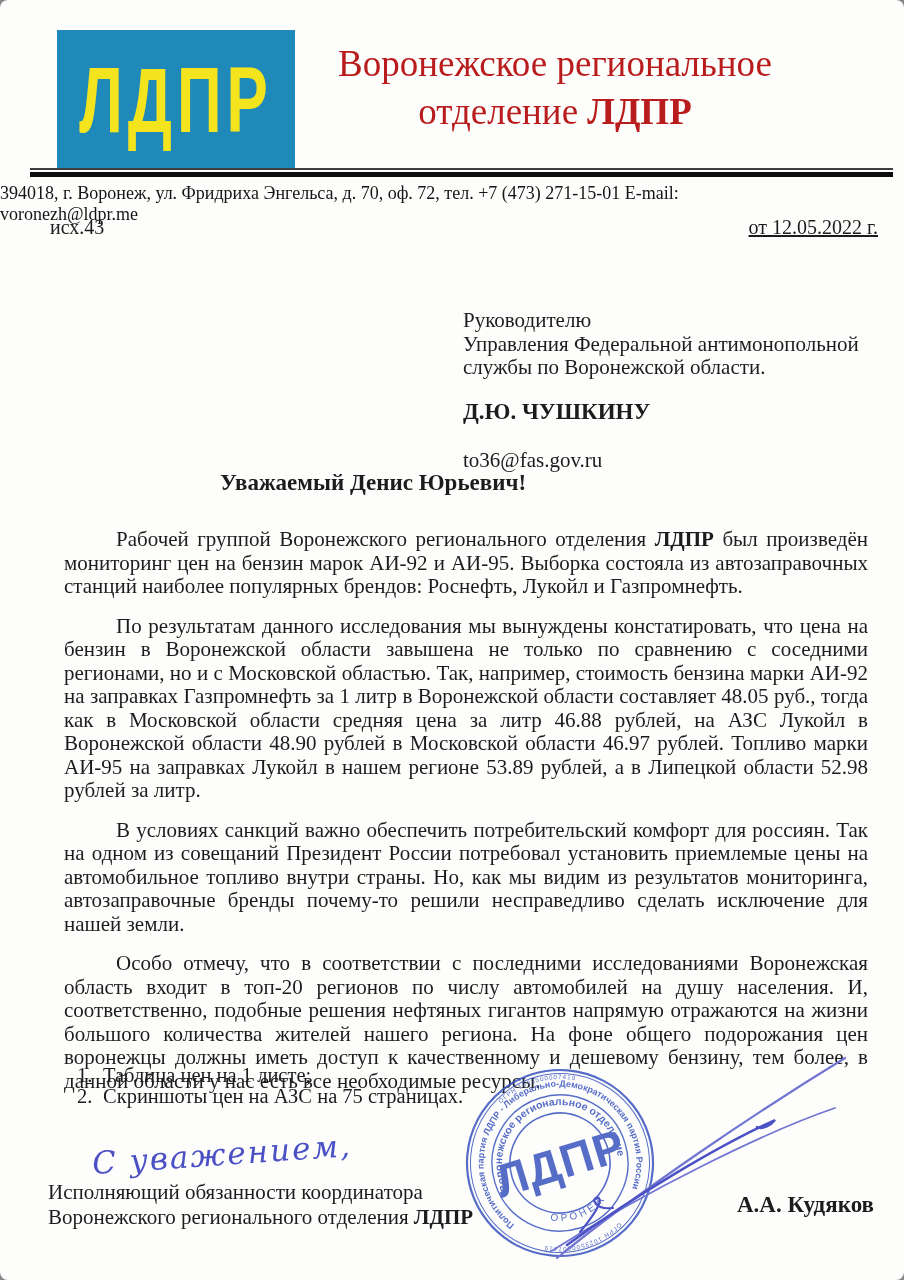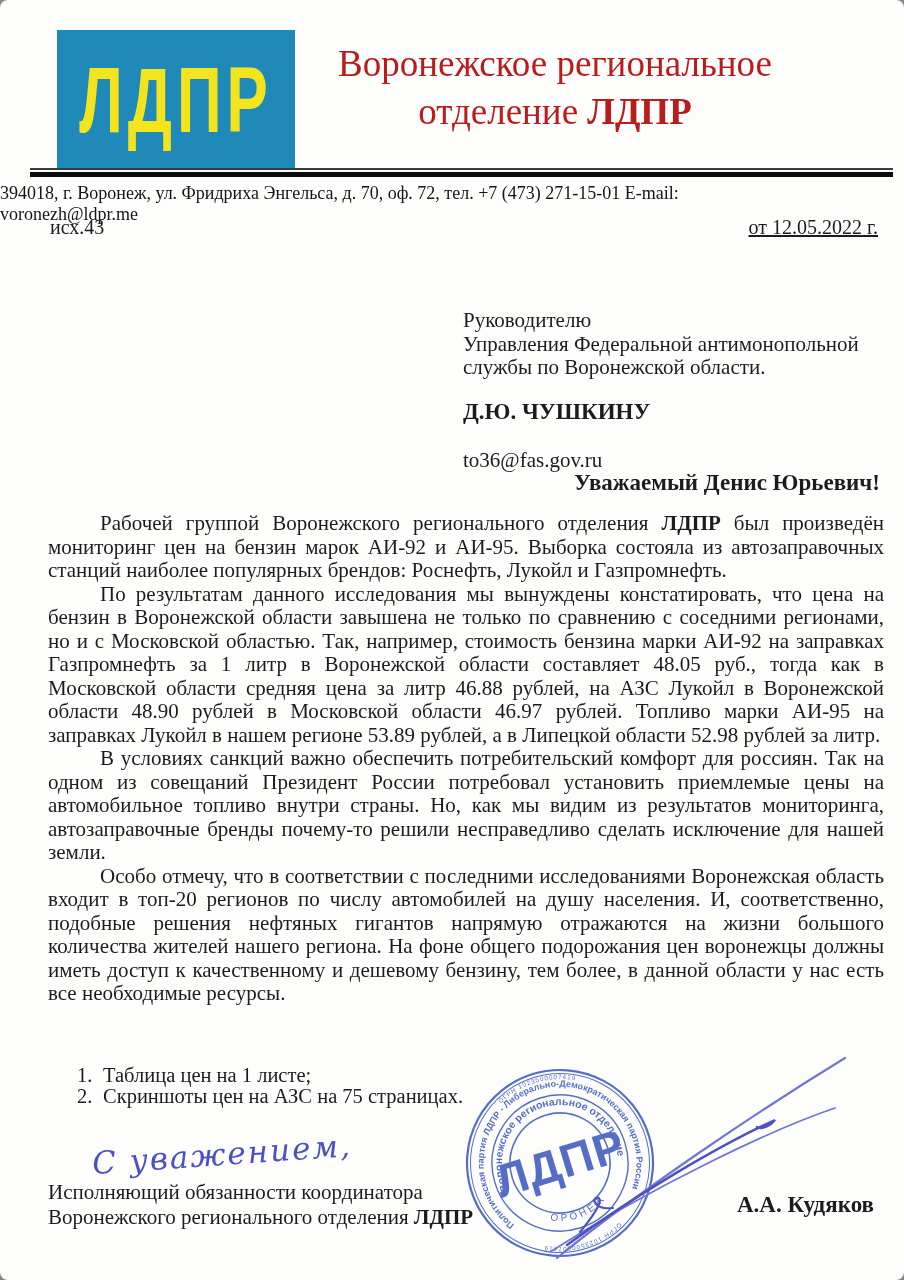--- a/index.html
+++ b/index.html
@@ -42,28 +42,28 @@
   }
   
   .outgoing{position:absolute;left:50px;top:216px;font-size:20px;}
   .letter-date{position:absolute;right:26px;top:216px;font-size:20px;text-decoration:underline;}
   
   .recipient{position:absolute;left:463px;top:261px;width:420px;font-size:21px;line-height:23.5px;margin-top:48px;}
   .recipient-name{margin-top:20px;font-weight:bold;font-size:23px;line-height:24px;}
   .recipient-email{margin-top:25px;}
   
   .salutation{
-    position:absolute;left:220px;top:470px;width:660px;text-align:right;
+    position:absolute;left:220px;top:470px;width:660px;text-align:left;
     font-weight:bold;font-size:23px;
   }
   .letter-body{
     position:absolute;left:48px;top:512px;width:836px;
     font-size:21px;line-height:23.5px;text-align:justify;
   }
-  .letter-body p{margin:0;text-indent:52px;}
+  .letter-body p{margin:16px;text-indent:52px;}
   .letter-body .b{font-weight:bold;}
   
   .attachments{position:absolute;left:77px;top:1065px;font-size:20.5px;line-height:21px;}
   .attachments .att-item{display:flex;margin-top:0;}
   .attachments .num{width:26px;flex:0 0 26px;}
   
   .handwritten{
     position:absolute;left:92px;top:1136px;
     font-family:"DejaVu Serif",serif;font-style:italic;
     font-size:31px;letter-spacing:2px;color:var(--pen-dark);

